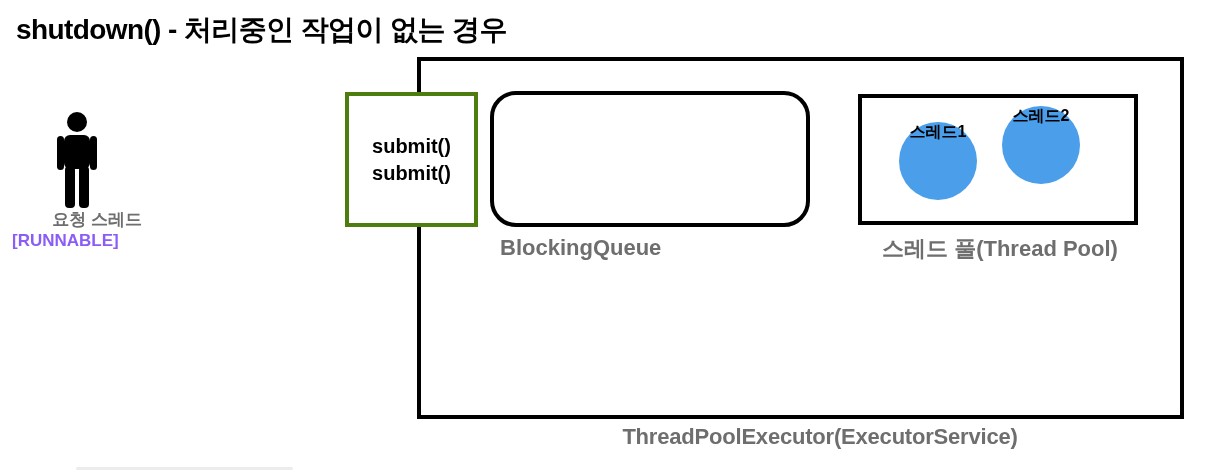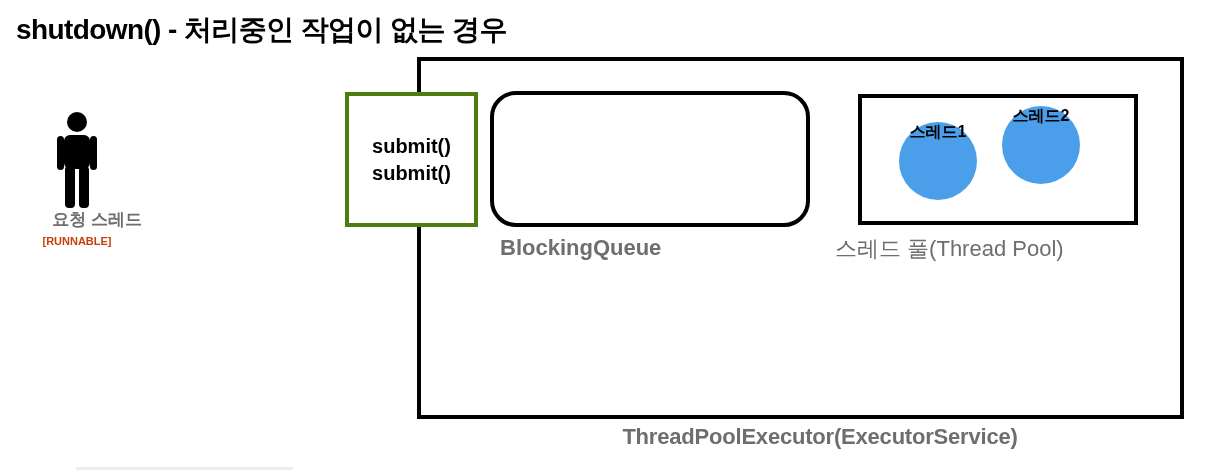--- a/index.html
+++ b/index.html
@@ -30,23 +30,23 @@
   .requester-label {
     left: 12px; top: 210px; width: 130px;
     text-align: right;
     font-size: 17px; font-weight: bold;
     color: #6e6e6e;
     white-space: nowrap;
     line-height: 20px;
   }
   .runnable-label {
     left: 12px; top: 231px; width: 130px;
-    text-align: center;
-    font-size: 11px; font-weight: bold;
-    color: #c2410c;
+    text-align: left;
+    font-size: 17px; font-weight: bold;
+    color: #8b5cf6;
     white-space: nowrap;
     line-height: 20px;
   }
 
   
   .executor-box {
     left: 417px; top: 57px;
     width: 767px; height: 362px;
     border: 4px solid #000000;
     background: transparent;
@@ -99,22 +99,22 @@
   
   .pool-box {
     left: 858px; top: 94px;
     width: 280px; height: 131px;
     border: 4px solid #000000;
     background: #ffffff;
     z-index: 2;
   }
   .pool-label {
     left: 835px; top: 234px; width: 330px;
-    text-align: left;
-    font-size: 22px; font-weight: normal;
+    text-align: center;
+    font-size: 22px; font-weight: bold;
     color: #6e6e6e;
     white-space: nowrap;
     z-index: 2;
   }
   .thread-circle {
     width: 78px; height: 78px;
     border-radius: 50%;
     display: flex; align-items: flex-start; justify-content: center;
     font-size: 16px; font-weight: bold;
     color: #000000;

